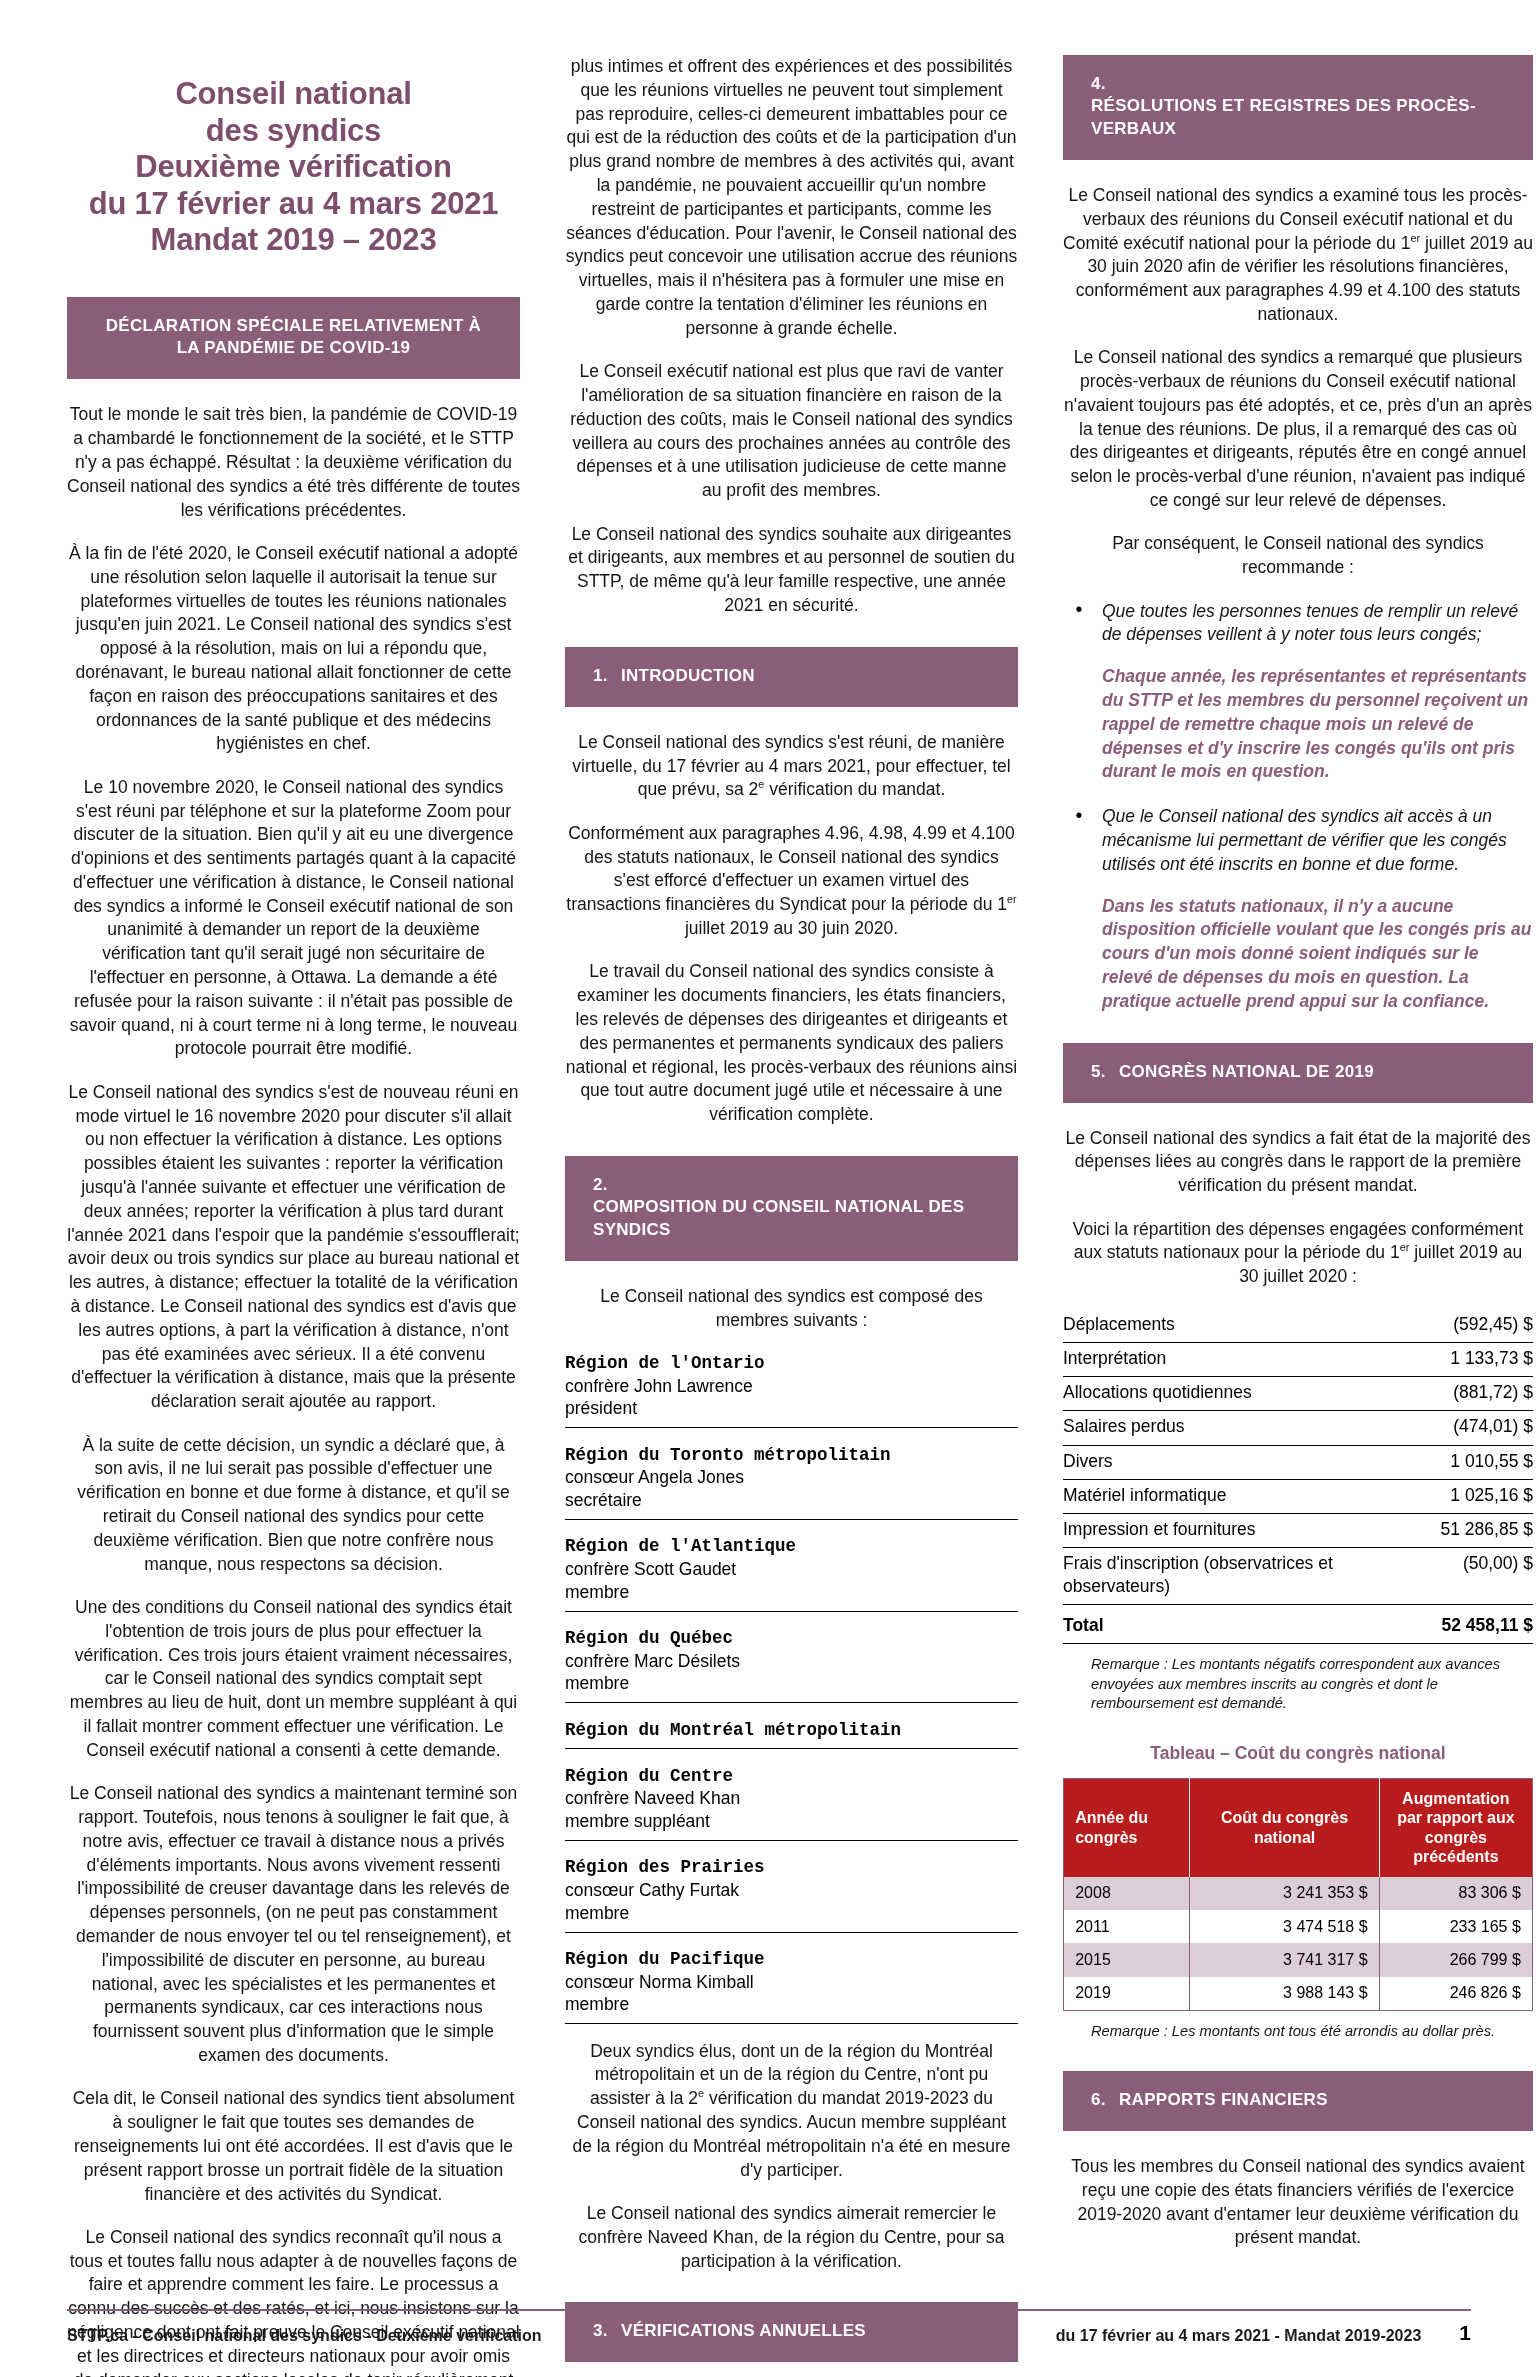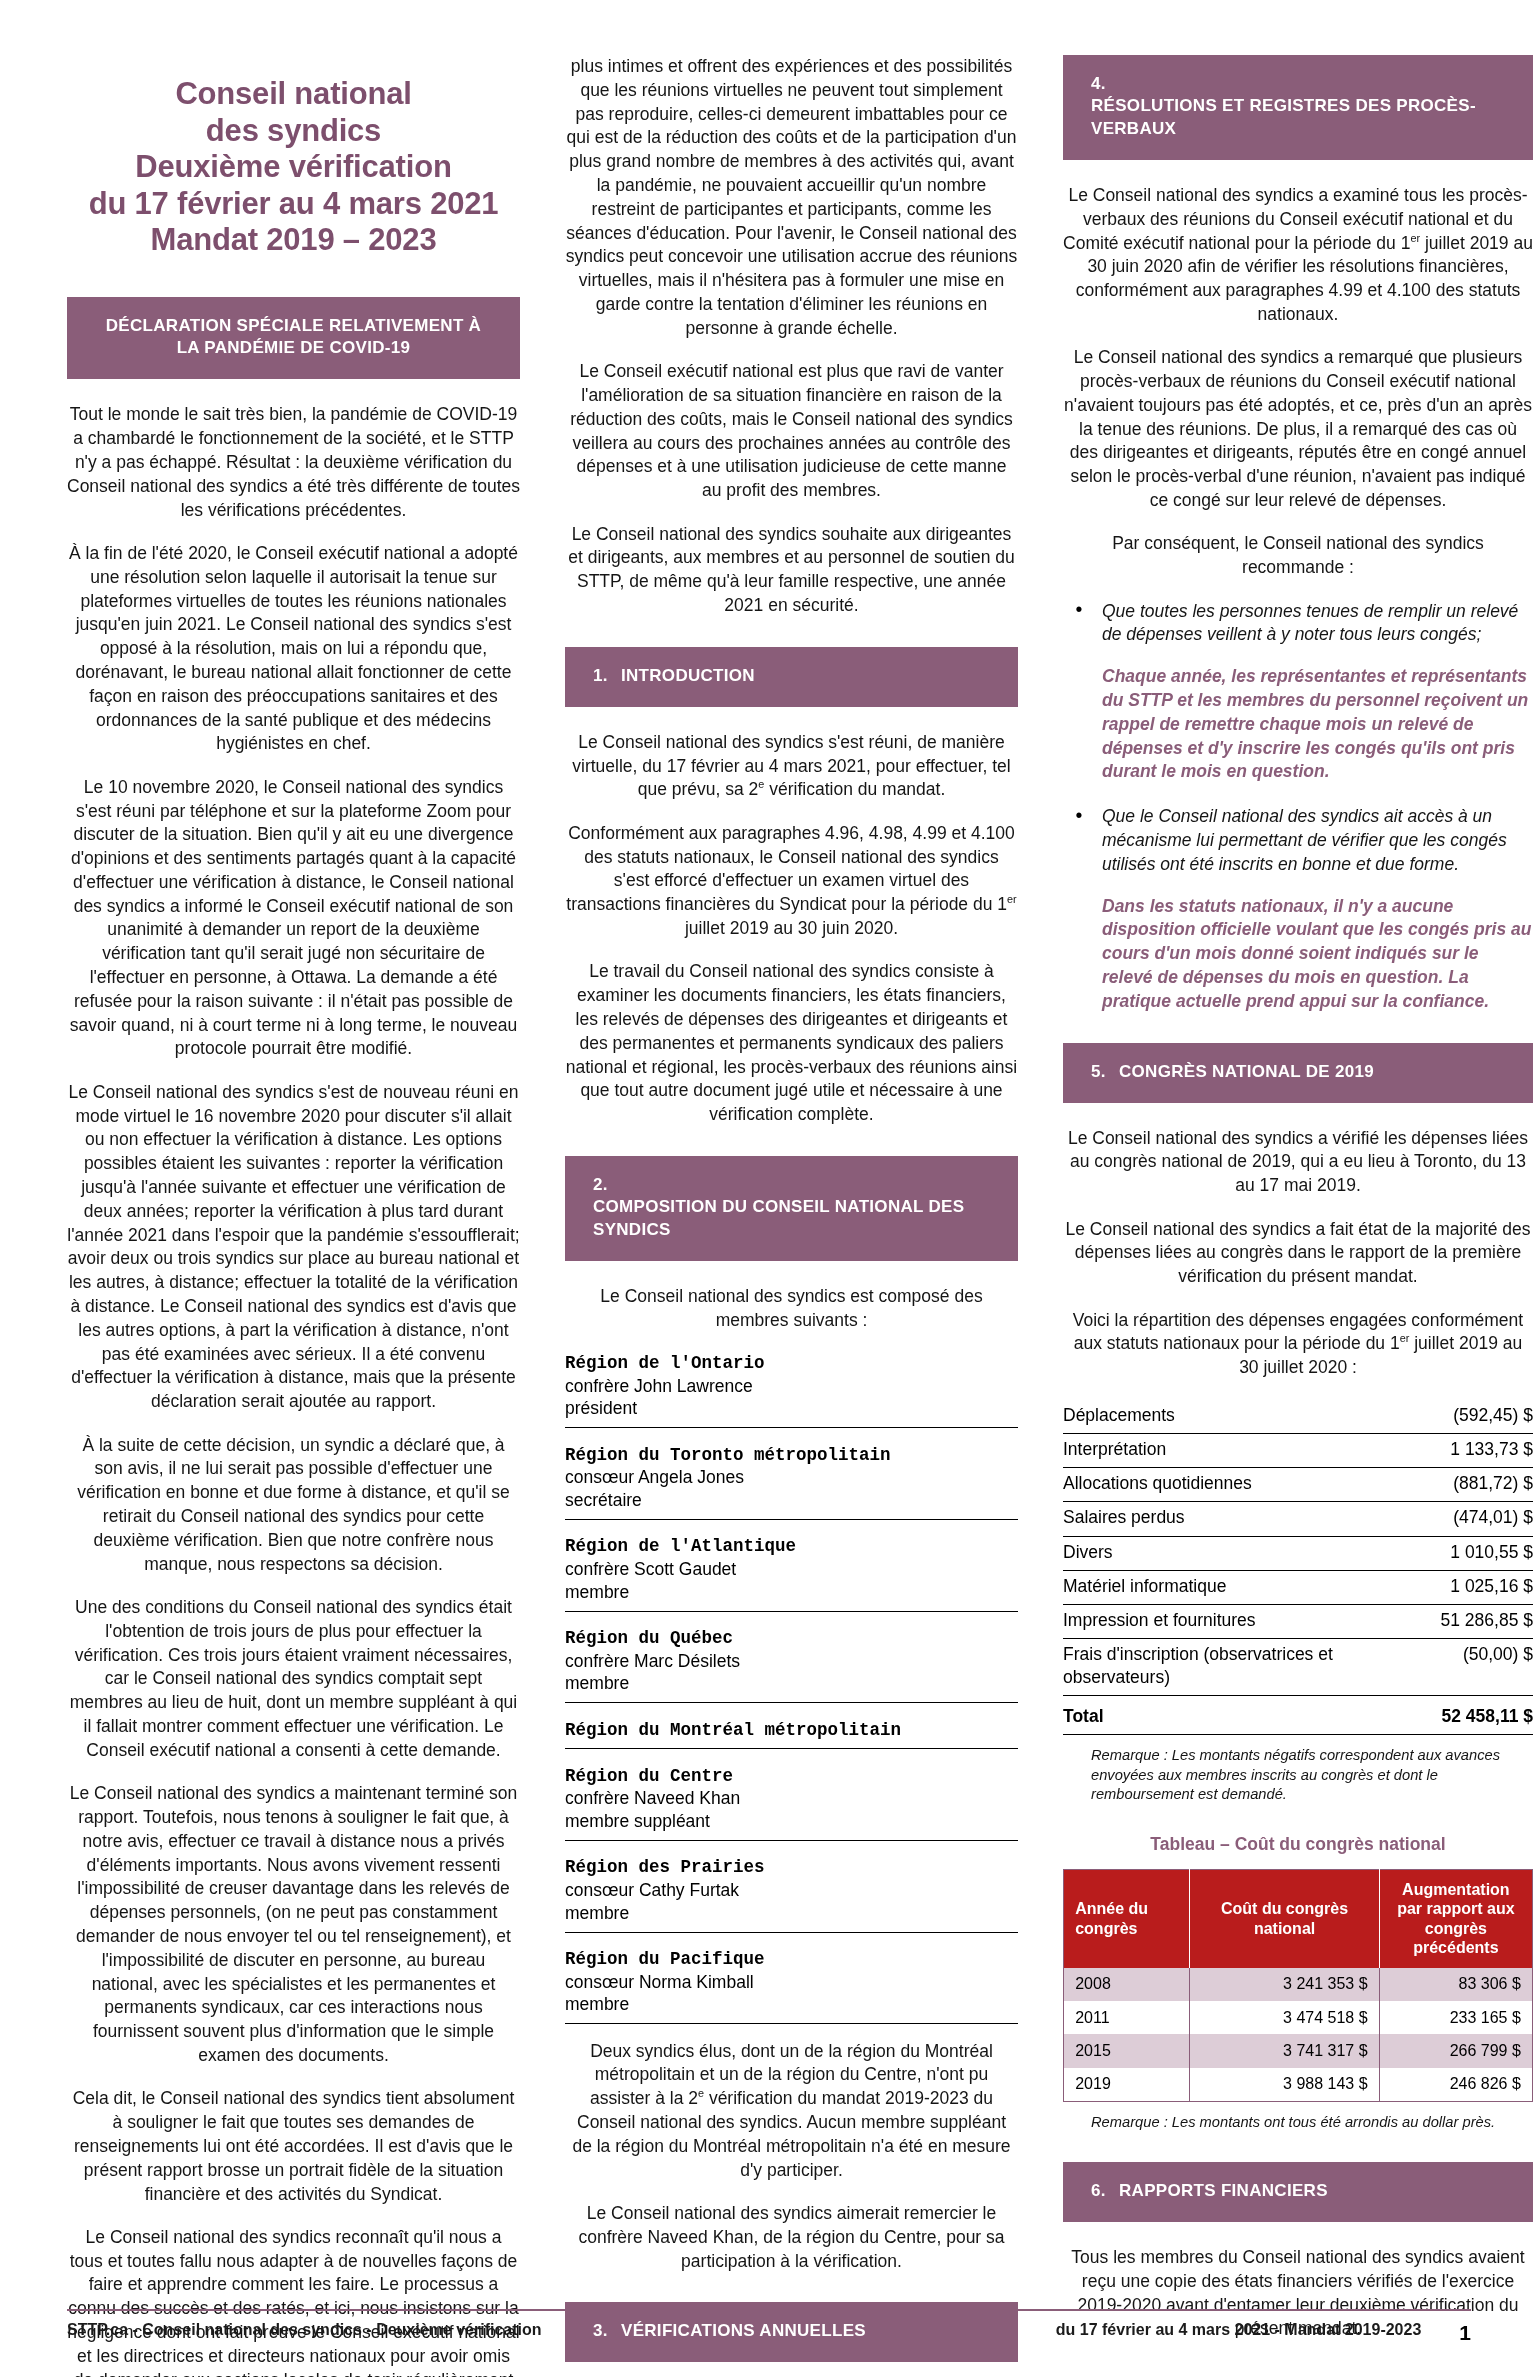--- a/index.html
+++ b/index.html
@@ -145,21 +145,21 @@
   table.congres tbody tr:nth-child(even){background:#ffffff;}
 
   
   .footer{
     position:absolute;left:67px;right:67px;bottom:32px;
     border-top:2.1px solid #8a5d79;
     padding-top:9.8px;
     display:flex;justify-content:space-between;align-items:baseline;
     font-size:16px;font-weight:bold;color:#1b1b1b;
   }
-  .footer .right{display:flex;align-items:flex-start;gap:38px;}
+  .footer .right{display:flex;align-items:flex-end;gap:38px;}
   .footer .pageno{font-size:21px;font-weight:bold;color:#000;}
 </style>
 </head>
 <body>
 
 <div class="page">
 
   <div class="cols">
 
     <div class="col c1">
@@ -293,21 +293,20 @@
         <li>
           <div class="reco-text">Que le Conseil national des syndics ait accès à un mécanisme lui permettant de vérifier que les congés utilisés ont été inscrits en bonne et due forme.</div>
           <div class="reco-note">Dans les statuts nationaux, il n'y a aucune disposition officielle voulant que les congés pris au cours d'un mois donné soient indiqués sur le relevé de dépenses du mois en question. La pratique actuelle prend appui sur la confiance.</div>
         </li>
       </ul>
 
       <div class="banner">
         <span class="num">5.</span><span class="btxt">CONGRÈS NATIONAL DE 2019</span>
       </div>
 
-      <p class="body">Le Conseil national des syndics a vérifié les dépenses liées au congrès national de 2019, qui a eu lieu à Toronto, du 13 au 17 mai 2019.</p>
       <p class="body">Le Conseil national des syndics a fait état de la majorité des dépenses liées au congrès dans le rapport de la première vérification du présent mandat.</p>
       <p class="body">Voici la répartition des dépenses engagées conformément aux statuts nationaux pour la période du 1<sup>er</sup> juillet 2019 au 30 juillet 2020 :</p>
 
       <div class="exp-rows">
         <div class="exp-row">
           <span class="lbl">Déplacements</span>
           <span class="amt">(592,45) $</span>
         </div>
         <div class="exp-row">
           <span class="lbl">Interprétation</span>

